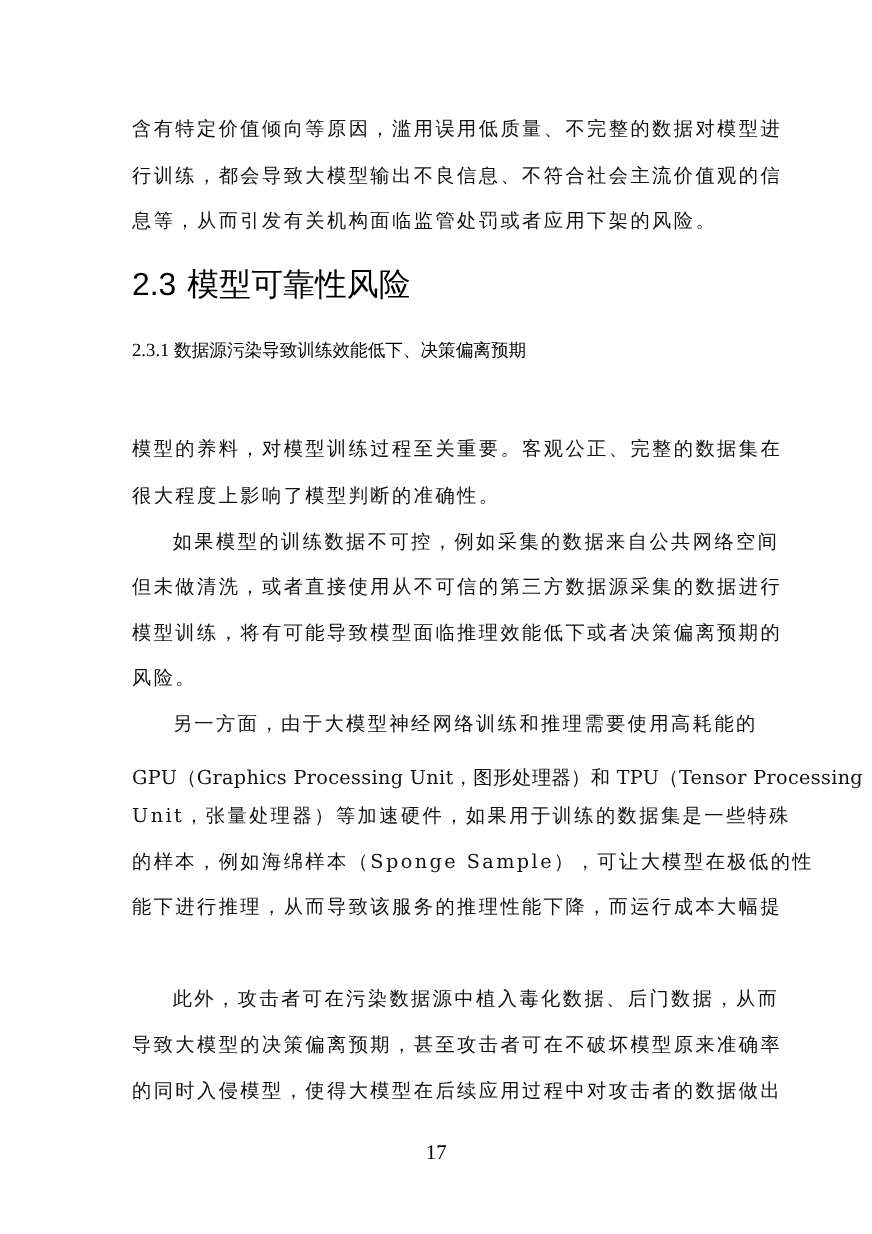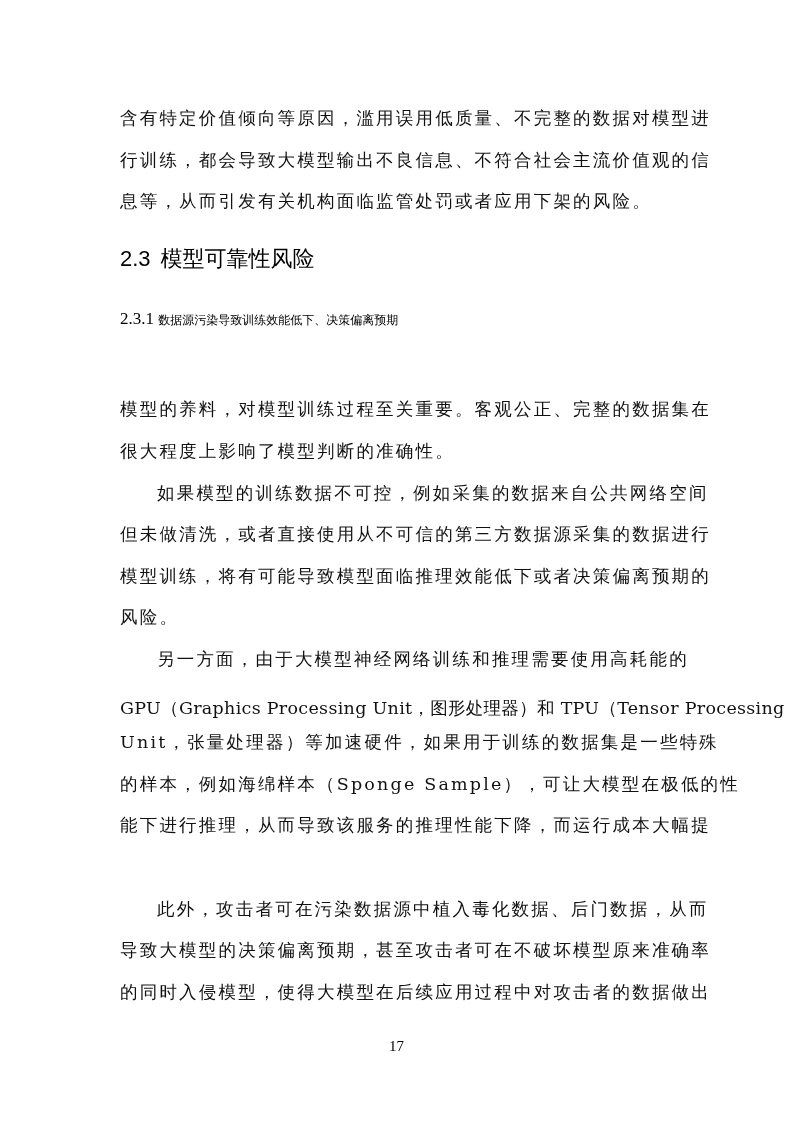--- a/index.html
+++ b/index.html
@@ -5,27 +5,27 @@
   html, body { margin: 0; padding: 0; background: #ffffff; }
   body { width: 793px; height: 1122px; position: relative; overflow: hidden;
          font-family: "DejaVu Serif", "Liberation Serif", serif; color: #111; }
   .page { position: absolute; left: 0; top: 0; width: 793px; height: 794px; }
   .line { position: absolute; left: 120px; width: 552px; height: 28px; line-height: 28px;
           font-size: 17.5px; white-space: nowrap; letter-spacing: 2.2px;
           text-align-last: justify; text-align: justify; }
   .line.last { text-align-last: left; }
   .line.indent { left: 157px; width: 515px; }
   .h2 { position: absolute; left: 120px; top: 244px; font-family: "Liberation Sans", sans-serif;
-        font-size: 22px; line-height: 30px; color: #000; white-space: nowrap; }
+        font-size: 29px; line-height: 30px; color: #000; white-space: nowrap; }
   .h2 .num { margin-right: 10px; }
   .h3 { position: absolute; left: 120px; top: 305px; font-family: "Liberation Serif", serif;
         font-size: 17px; line-height: 28px; color: #000; white-space: nowrap; }
-  .h3 .title { font-family: "DejaVu Sans", sans-serif; font-size: 12px; }
+  .h3 .title { font-family: "DejaVu Sans", sans-serif; font-size: 16px; }
   .page-num { position: absolute; left: 0; width: 793px; top: 1038px; text-align: center;
-              font-family: "Liberation Serif", serif; font-size: 15px; color: #000; }
+              font-family: "Liberation Serif", serif; font-size: 19px; color: #000; }
 </style>
 </head>
 <body>
 
 <div class="page">
 
   <div class="line" style="top:104px;">含有特定价值倾向等原因，滥用误用低质量、不完整的数据对模型进</div>
   <div class="line" style="top:146px;">行训练，都会导致大模型输出不良信息、不符合社会主流价值观的信</div>
   <div class="line last" style="top:187px;">息等，从而引发有关机构面临监管处罚或者应用下架的风险。</div>
 

